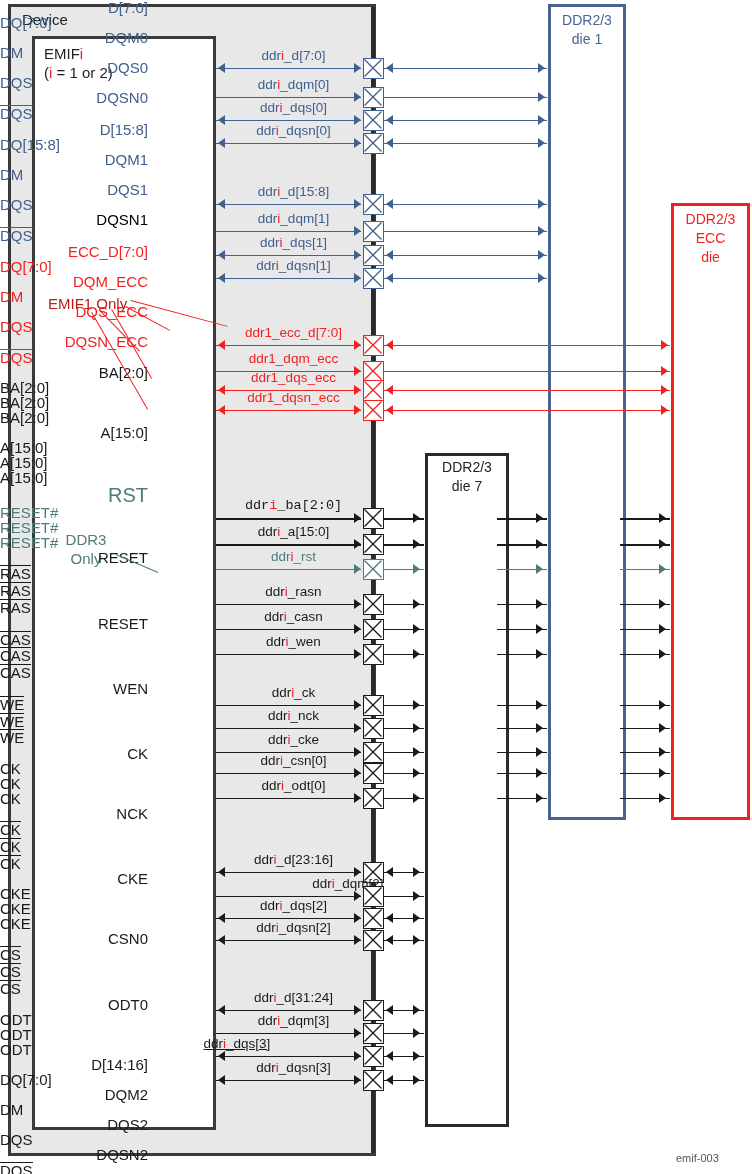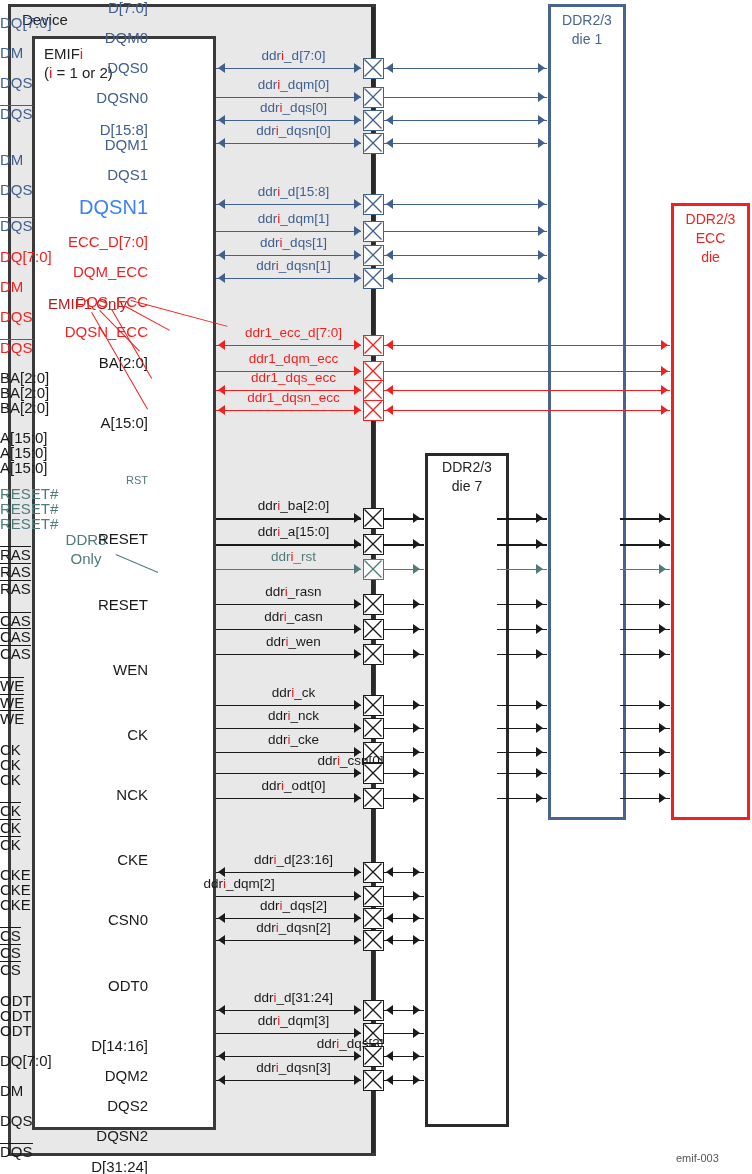--- a/index.html
+++ b/index.html
@@ -159,20 +159,21 @@
       <div class="arrow ar-l" style="left: 218px; top: 199px; border-top: 5px solid transparent; border-bottom: 5px solid transparent; border-right: 7px solid rgb(64, 96, 143);"></div>
       <div class="pad" style="left: 363px; top: 193.5px; border: 1.5px solid rgb(64, 96, 143);">
         <svg width="18" height="18" viewBox="0 0 18 18">
           <line x1="0.5" y1="0.5" x2="17.5" y2="17.5" stroke="#40608f" stroke-width="1.3"></line>
           <line x1="17.5" y1="0.5" x2="0.5" y2="17.5" stroke="#40608f" stroke-width="1.3"></line>
         </svg>
       </div>
       <div class="hl" style="left: 384px; top: 204px; width: 163px; border-top-width: 1.6px; border-top-color: rgb(64, 96, 143);"></div>
       <div class="arrow ar-r" style="left: 538px; top: 199px; border-top: 5px solid transparent; border-bottom: 5px solid transparent; border-left: 7px solid rgb(64, 96, 143);"></div>
       <div class="arrow ar-l" style="left: 386px; top: 199px; border-top: 5px solid transparent; border-bottom: 5px solid transparent; border-right: 7px solid rgb(64, 96, 143);"></div>
+      <div class="lbl" style="left: 558px; top: 194.5px; color: rgb(64, 96, 143); font-size: 15px;">DQ[15:8]</div>
       <div class="lbl" style="left: 66px; top: 221.5px; color: rgb(64, 96, 143); font-size: 15px; width: 148px; text-align: right;">DQM1</div>
       <div class="sig" style="position: absolute; left: 203.5px; width: 180px; text-align: center; top: 212px; color: rgb(64, 96, 143);">ddr<span style="color:#ee1c25">i</span>_dqm[1]</div>
       <div class="hl" style="left: 216px; top: 231px; width: 145px; border-top-width: 1.6px; border-top-color: rgb(64, 96, 143);"></div>
       <div class="arrow ar-r" style="left: 354px; top: 226px; border-top: 5px solid transparent; border-bottom: 5px solid transparent; border-left: 7px solid rgb(64, 96, 143);"></div>
       <div class="pad" style="left: 363px; top: 220.5px; border: 1.5px solid rgb(64, 96, 143);">
         <svg width="18" height="18" viewBox="0 0 18 18">
           <line x1="0.5" y1="0.5" x2="17.5" y2="17.5" stroke="#40608f" stroke-width="1.3"></line>
           <line x1="17.5" y1="0.5" x2="0.5" y2="17.5" stroke="#40608f" stroke-width="1.3"></line>
         </svg>
       </div>
@@ -187,21 +188,21 @@
       <div class="pad" style="left: 363px; top: 244.5px; border: 1.5px solid rgb(64, 96, 143);">
         <svg width="18" height="18" viewBox="0 0 18 18">
           <line x1="0.5" y1="0.5" x2="17.5" y2="17.5" stroke="#40608f" stroke-width="1.3"></line>
           <line x1="17.5" y1="0.5" x2="0.5" y2="17.5" stroke="#40608f" stroke-width="1.3"></line>
         </svg>
       </div>
       <div class="hl" style="left: 384px; top: 255px; width: 163px; border-top-width: 1.6px; border-top-color: rgb(64, 96, 143);"></div>
       <div class="arrow ar-r" style="left: 538px; top: 250px; border-top: 5px solid transparent; border-bottom: 5px solid transparent; border-left: 7px solid rgb(64, 96, 143);"></div>
       <div class="arrow ar-l" style="left: 386px; top: 250px; border-top: 5px solid transparent; border-bottom: 5px solid transparent; border-right: 7px solid rgb(64, 96, 143);"></div>
       <div class="lbl" style="left: 558px; top: 245.5px; color: rgb(64, 96, 143); font-size: 15px;">DQS</div>
-      <div class="lbl" style="left: 66px; top: 268.5px; color: #3b82f6; font-size: 20px; width: 148px; text-align: right;">DQSN1</div>
+      <div class="lbl" style="left: 66px; top: 268.5px; color: #000000; font-size: 15px; width: 148px; text-align: right;">DQSN1</div>
       <div class="sig" style="position: absolute; left: 203.5px; width: 180px; text-align: center; top: 259px; color: rgb(64, 96, 143);">ddr<span style="color:#ee1c25">i</span>_dqsn[1]</div>
       <div class="hl" style="left: 216px; top: 278px; width: 145px; border-top-width: 1.6px; border-top-color: rgb(64, 96, 143);"></div>
       <div class="arrow ar-r" style="left: 354px; top: 273px; border-top: 5px solid transparent; border-bottom: 5px solid transparent; border-left: 7px solid rgb(64, 96, 143);"></div>
       <div class="arrow ar-l" style="left: 218px; top: 273px; border-top: 5px solid transparent; border-bottom: 5px solid transparent; border-right: 7px solid rgb(64, 96, 143);"></div>
       <div class="pad" style="left: 363px; top: 267.5px; border: 1.5px solid rgb(64, 96, 143);">
         <svg width="18" height="18" viewBox="0 0 18 18">
           <line x1="0.5" y1="0.5" x2="17.5" y2="17.5" stroke="#40608f" stroke-width="1.3"></line>
           <line x1="17.5" y1="0.5" x2="0.5" y2="17.5" stroke="#40608f" stroke-width="1.3"></line>
         </svg>
       </div>
@@ -261,21 +262,21 @@
         <svg width="18" height="18" viewBox="0 0 18 18">
           <line x1="0.5" y1="0.5" x2="17.5" y2="17.5" stroke="#f41f1f" stroke-width="1.3"></line>
           <line x1="17.5" y1="0.5" x2="0.5" y2="17.5" stroke="#f41f1f" stroke-width="1.3"></line>
         </svg>
       </div>
       <div class="hl" style="left: 384px; top: 410px; width: 286px; border-top-width: 1.6px; border-top-color: rgb(244, 31, 31);"></div>
       <div class="arrow ar-r" style="left: 661px; top: 405px; border-top: 5px solid transparent; border-bottom: 5px solid transparent; border-left: 7px solid rgb(244, 31, 31);"></div>
       <div class="arrow ar-l" style="left: 386px; top: 405px; border-top: 5px solid transparent; border-bottom: 5px solid transparent; border-right: 7px solid rgb(244, 31, 31);"></div>
       <div class="lbl" style="left: 681px; top: 400.5px; color: rgb(244, 31, 31); font-size: 15px;"><span class="ovl">DQS</span></div>
       <div class="lbl" style="left: 66px; top: 508.5px; color: rgb(26, 26, 26); font-size: 15px; width: 148px; text-align: right;">BA[2:0]</div>
-      <div class="sig" style="position: absolute; left: 203.5px; width: 180px; text-align: center; top: 499px; color: rgb(26, 26, 26);">ddr<span style="color:#ee1c25">i</span>_ba[2:0]</div>
+      <div class="sig" style="position: absolute; left: 203.5px; width: 180px; text-align: center; top: 499px; color: rgb(26, 26, 26); font-family: Liberation Mono, monospace;">ddr<span style="color:#ee1c25">i</span>_ba[2:0]</div>
       <div class="hl" style="left: 216px; top: 518px; width: 145px; border-top-width: 2.6px; border-top-color: rgb(26, 26, 26);"></div>
       <div class="arrow ar-r" style="left: 354px; top: 513px; border-top: 5px solid transparent; border-bottom: 5px solid transparent; border-left: 7px solid rgb(26, 26, 26);"></div>
       <div class="pad" style="left: 363px; top: 507.5px; border: 1.5px solid rgb(26, 26, 26);">
         <svg width="18" height="18" viewBox="0 0 18 18">
           <line x1="0.5" y1="0.5" x2="17.5" y2="17.5" stroke="#1a1a1a" stroke-width="1.3"></line>
           <line x1="17.5" y1="0.5" x2="0.5" y2="17.5" stroke="#1a1a1a" stroke-width="1.3"></line>
         </svg>
       </div>
       <div class="hl" style="left: 384px; top: 518px; width: 40px; border-top-width: 2.6px; border-top-color: rgb(26, 26, 26);"></div>
       <div class="arrow ar-r" style="left: 413px; top: 513px; border-top: 5px solid transparent; border-bottom: 5px solid transparent; border-left: 7px solid rgb(26, 26, 26);"></div>
@@ -298,21 +299,21 @@
       </div>
       <div class="hl" style="left: 384px; top: 544px; width: 40px; border-top-width: 2.6px; border-top-color: rgb(26, 26, 26);"></div>
       <div class="arrow ar-r" style="left: 413px; top: 539px; border-top: 5px solid transparent; border-bottom: 5px solid transparent; border-left: 7px solid rgb(26, 26, 26);"></div>
       <div class="lbl" style="left: 435px; top: 534.5px; color: rgb(26, 26, 26); font-size: 15px;">A[15:0]</div>
       <div class="hl" style="left: 497px; top: 544px; width: 50px; border-top-width: 2.6px; border-top-color: rgb(26, 26, 26);"></div>
       <div class="arrow ar-r" style="left: 536px; top: 539px; border-top: 5px solid transparent; border-bottom: 5px solid transparent; border-left: 7px solid rgb(26, 26, 26);"></div>
       <div class="lbl" style="left: 558px; top: 534.5px; color: rgb(26, 26, 26); font-size: 15px;">A[15:0]</div>
       <div class="hl" style="left: 620px; top: 544px; width: 50px; border-top-width: 2.6px; border-top-color: rgb(26, 26, 26);"></div>
       <div class="arrow ar-r" style="left: 659px; top: 539px; border-top: 5px solid transparent; border-bottom: 5px solid transparent; border-left: 7px solid rgb(26, 26, 26);"></div>
       <div class="lbl" style="left: 681px; top: 534.5px; color: rgb(26, 26, 26); font-size: 15px;">A[15:0]</div>
-      <div class="lbl" style="left: 66px; top: 559.5px; color: rgb(79, 123, 123); font-size: 11px; width: 148px; text-align: right;">RST</div>
+      <div class="lbl" style="left: 66px; top: 559.5px; color: rgb(79, 123, 123); font-size: 20px; width: 148px; text-align: right;">RST</div>
       <div class="sig" style="position: absolute; left: 203.5px; width: 180px; text-align: center; top: 550px; color: rgb(79, 123, 123);">ddr<span style="color:#ee1c25">i</span>_rst</div>
       <div class="hl" style="left: 216px; top: 569px; width: 145px; border-top-width: 1.6px; border-top-color: rgb(79, 123, 123);"></div>
       <div class="arrow ar-r" style="left: 354px; top: 564px; border-top: 5px solid transparent; border-bottom: 5px solid transparent; border-left: 7px solid rgb(79, 123, 123);"></div>
       <div class="pad" style="left: 363px; top: 558.5px; border: 1.5px solid rgb(79, 123, 123);">
         <svg width="18" height="18" viewBox="0 0 18 18">
           <line x1="0.5" y1="0.5" x2="17.5" y2="17.5" stroke="#4f7b7b" stroke-width="1.3"></line>
           <line x1="17.5" y1="0.5" x2="0.5" y2="17.5" stroke="#4f7b7b" stroke-width="1.3"></line>
         </svg>
       </div>
       <div class="hl" style="left: 384px; top: 569px; width: 40px; border-top-width: 1.6px; border-top-color: rgb(79, 123, 123);"></div>
@@ -432,21 +433,21 @@
       <div class="hl" style="left: 384px; top: 752px; width: 40px; border-top-width: 1.6px; border-top-color: rgb(26, 26, 26);"></div>
       <div class="arrow ar-r" style="left: 413px; top: 747px; border-top: 5px solid transparent; border-bottom: 5px solid transparent; border-left: 7px solid rgb(26, 26, 26);"></div>
       <div class="lbl" style="left: 435px; top: 742.5px; color: rgb(26, 26, 26); font-size: 15px;">CKE</div>
       <div class="hl" style="left: 497px; top: 752px; width: 50px; border-top-width: 1.6px; border-top-color: rgb(26, 26, 26);"></div>
       <div class="arrow ar-r" style="left: 536px; top: 747px; border-top: 5px solid transparent; border-bottom: 5px solid transparent; border-left: 7px solid rgb(26, 26, 26);"></div>
       <div class="lbl" style="left: 558px; top: 742.5px; color: rgb(26, 26, 26); font-size: 15px;">CKE</div>
       <div class="hl" style="left: 620px; top: 752px; width: 50px; border-top-width: 1.6px; border-top-color: rgb(26, 26, 26);"></div>
       <div class="arrow ar-r" style="left: 659px; top: 747px; border-top: 5px solid transparent; border-bottom: 5px solid transparent; border-left: 7px solid rgb(26, 26, 26);"></div>
       <div class="lbl" style="left: 681px; top: 742.5px; color: rgb(26, 26, 26); font-size: 15px;">CKE</div>
       <div class="lbl" style="left: 66px; top: 763.5px; color: rgb(26, 26, 26); font-size: 15px; width: 148px; text-align: right;">CSN0</div>
-      <div class="sig" style="position: absolute; left: 203.5px; width: 180px; text-align: right; top: 754px; color: rgb(26, 26, 26);">ddr<span style="color:#ee1c25">i</span>_csn[0]</div>
+      <div class="sig" style="position: absolute; left: 203.5px; width: 180px; text-align: center; top: 754px; color: rgb(26, 26, 26);">ddr<span style="color:#ee1c25">i</span>_csn[0]</div>
       <div class="hl" style="left: 216px; top: 773px; width: 145px; border-top-width: 1.6px; border-top-color: rgb(26, 26, 26);"></div>
       <div class="arrow ar-r" style="left: 354px; top: 768px; border-top: 5px solid transparent; border-bottom: 5px solid transparent; border-left: 7px solid rgb(26, 26, 26);"></div>
       <div class="pad" style="left: 363px; top: 762.5px; border: 1.5px solid rgb(26, 26, 26);">
         <svg width="18" height="18" viewBox="0 0 18 18">
           <line x1="0.5" y1="0.5" x2="17.5" y2="17.5" stroke="#1a1a1a" stroke-width="1.3"></line>
           <line x1="17.5" y1="0.5" x2="0.5" y2="17.5" stroke="#1a1a1a" stroke-width="1.3"></line>
         </svg>
       </div>
       <div class="hl" style="left: 384px; top: 773px; width: 40px; border-top-width: 1.6px; border-top-color: rgb(26, 26, 26);"></div>
       <div class="arrow ar-r" style="left: 413px; top: 768px; border-top: 5px solid transparent; border-bottom: 5px solid transparent; border-left: 7px solid rgb(26, 26, 26);"></div>
@@ -485,21 +486,21 @@
         <svg width="18" height="18" viewBox="0 0 18 18">
           <line x1="0.5" y1="0.5" x2="17.5" y2="17.5" stroke="#1a1a1a" stroke-width="1.3"></line>
           <line x1="17.5" y1="0.5" x2="0.5" y2="17.5" stroke="#1a1a1a" stroke-width="1.3"></line>
         </svg>
       </div>
       <div class="hl" style="left: 384px; top: 872px; width: 40px; border-top-width: 1.6px; border-top-color: rgb(26, 26, 26);"></div>
       <div class="arrow ar-r" style="left: 413px; top: 867px; border-top: 5px solid transparent; border-bottom: 5px solid transparent; border-left: 7px solid rgb(26, 26, 26);"></div>
       <div class="arrow ar-l" style="left: 386px; top: 867px; border-top: 5px solid transparent; border-bottom: 5px solid transparent; border-right: 7px solid rgb(26, 26, 26);"></div>
       <div class="lbl" style="left: 435px; top: 862.5px; color: rgb(26, 26, 26); font-size: 15px;">DQ[7:0]</div>
       <div class="lbl" style="left: 66px; top: 886.5px; color: rgb(26, 26, 26); font-size: 15px; width: 148px; text-align: right;">DQM2</div>
-      <div class="sig" style="position: absolute; left: 203.5px; width: 180px; text-align: left; top: 877px; color: rgb(26, 26, 26);">ddr<span style="color:#ee1c25">i</span>_dqm[2]</div>
+      <div class="sig" style="position: absolute; left: 203.5px; width: 180px; text-align: right; top: 877px; color: rgb(26, 26, 26);">ddr<span style="color:#ee1c25">i</span>_dqm[2]</div>
       <div class="hl" style="left: 216px; top: 896px; width: 145px; border-top-width: 1.6px; border-top-color: rgb(26, 26, 26);"></div>
       <div class="arrow ar-r" style="left: 354px; top: 891px; border-top: 5px solid transparent; border-bottom: 5px solid transparent; border-left: 7px solid rgb(26, 26, 26);"></div>
       <div class="pad" style="left: 363px; top: 885.5px; border: 1.5px solid rgb(26, 26, 26);">
         <svg width="18" height="18" viewBox="0 0 18 18">
           <line x1="0.5" y1="0.5" x2="17.5" y2="17.5" stroke="#1a1a1a" stroke-width="1.3"></line>
           <line x1="17.5" y1="0.5" x2="0.5" y2="17.5" stroke="#1a1a1a" stroke-width="1.3"></line>
         </svg>
       </div>
       <div class="hl" style="left: 384px; top: 896px; width: 40px; border-top-width: 1.6px; border-top-color: rgb(26, 26, 26);"></div>
       <div class="arrow ar-r" style="left: 413px; top: 891px; border-top: 5px solid transparent; border-bottom: 5px solid transparent; border-left: 7px solid rgb(26, 26, 26);"></div>
@@ -552,21 +553,21 @@
       <div class="hl" style="left: 216px; top: 1033px; width: 145px; border-top-width: 1.6px; border-top-color: rgb(26, 26, 26);"></div>
       <div class="arrow ar-r" style="left: 354px; top: 1028px; border-top: 5px solid transparent; border-bottom: 5px solid transparent; border-left: 7px solid rgb(26, 26, 26);"></div>
       <div class="pad" style="left: 363px; top: 1022.5px; border: 1.5px solid rgb(26, 26, 26);">
         <svg width="18" height="18" viewBox="0 0 18 18">
           <line x1="0.5" y1="0.5" x2="17.5" y2="17.5" stroke="#1a1a1a" stroke-width="1.3"></line>
           <line x1="17.5" y1="0.5" x2="0.5" y2="17.5" stroke="#1a1a1a" stroke-width="1.3"></line>
         </svg>
       </div>
       <div class="hl" style="left: 384px; top: 1033px; width: 40px; border-top-width: 1.6px; border-top-color: rgb(26, 26, 26);"></div>
       <div class="arrow ar-r" style="left: 413px; top: 1028px; border-top: 5px solid transparent; border-bottom: 5px solid transparent; border-left: 7px solid rgb(26, 26, 26);"></div>
-      <div class="sig" style="position: absolute; left: 203.5px; width: 180px; text-align: right; top: 1037px; color: rgb(26, 26, 26);">ddr<span style="color:#ee1c25">i</span>_dqs[3]</div>
+      <div class="sig" style="position: absolute; left: 203.5px; width: 180px; text-align: left; top: 1037px; color: rgb(26, 26, 26); text-decoration: underline;">ddr<span style="color:#ee1c25">i</span>_dqs[3]</div>
       <div class="hl" style="left: 216px; top: 1056px; width: 145px; border-top-width: 1.6px; border-top-color: rgb(26, 26, 26);"></div>
       <div class="arrow ar-r" style="left: 354px; top: 1051px; border-top: 5px solid transparent; border-bottom: 5px solid transparent; border-left: 7px solid rgb(26, 26, 26);"></div>
       <div class="arrow ar-l" style="left: 218px; top: 1051px; border-top: 5px solid transparent; border-bottom: 5px solid transparent; border-right: 7px solid rgb(26, 26, 26);"></div>
       <div class="pad" style="left: 363px; top: 1045.5px; border: 1.5px solid rgb(26, 26, 26);">
         <svg width="18" height="18" viewBox="0 0 18 18">
           <line x1="0.5" y1="0.5" x2="17.5" y2="17.5" stroke="#1a1a1a" stroke-width="1.3"></line>
           <line x1="17.5" y1="0.5" x2="0.5" y2="17.5" stroke="#1a1a1a" stroke-width="1.3"></line>
         </svg>
       </div>
       <div class="hl" style="left: 384px; top: 1056px; width: 40px; border-top-width: 1.6px; border-top-color: rgb(26, 26, 26);"></div>

